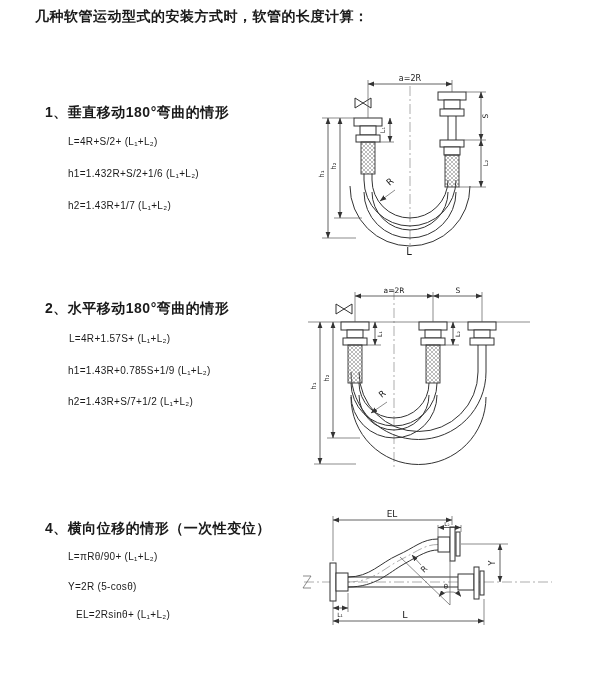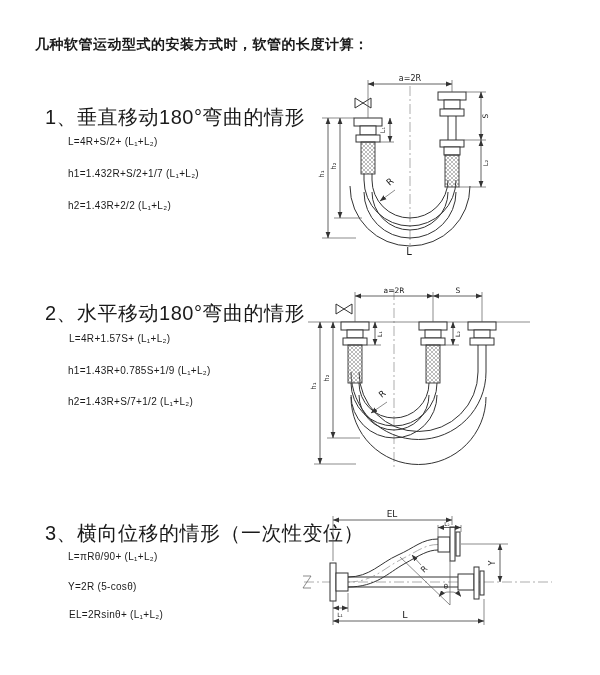--- a/index.html
+++ b/index.html
@@ -3,21 +3,21 @@
 <meta charset="utf-8">
 <style>
   html,body{margin:0;padding:0;}
   body{
     width:600px;height:675px;position:relative;background:#ffffff;
     font-family:"Liberation Sans","DejaVu Sans",sans-serif;color:#1a1a1a;
     overflow:hidden;
   }
   .abs{position:absolute;white-space:nowrap;}
   .title{font-size:14px;font-weight:bold;letter-spacing:.5px;}
-  .heading{font-size:20px;font-weight:normal;letter-spacing:.5px;}
+  .heading{font-size:14px;font-weight:bold;letter-spacing:.5px;}
   .formula{font-size:10px;letter-spacing:.3px;}
   svg{position:absolute;overflow:visible;}
   svg text{fill:#1a1a1a;font-family:"DejaVu Sans","Liberation Sans",sans-serif;}
   .dim{stroke:#3a3a3a;stroke-width:.8;fill:none;}
   .thin{stroke:#5a5a5a;stroke-width:.7;fill:none;}
   .cl{stroke:#8a8a8a;stroke-width:.7;fill:none;stroke-dasharray:10 3 2 3;}
   .hose{stroke:#333;stroke-width:1;fill:none;}
   .comp{fill:#fff;stroke:#333;stroke-width:1;}
   .braid{fill:url(#braid);stroke:#333;stroke-width:.9;}
   .valve{fill:none;stroke:#333;stroke-width:1;}
@@ -29,26 +29,26 @@
   <defs>
     <marker id="arr" viewBox="0 0 10 10" refX="9.5" refY="5" markerWidth="6.5" markerHeight="6.5" markerUnits="userSpaceOnUse" orient="auto-start-reverse">
       <path d="M0,1.2 L10,5 L0,8.8 z" fill="#333"></path>
     </marker>
     <pattern id="braid" width="4" height="4" patternUnits="userSpaceOnUse">
       <path d="M0,0 L4,4 M4,0 L0,4" stroke="#777" stroke-width="0.5"></path>
     </pattern>
   </defs>
 </svg>
 
-<div class="abs title" style="left:35px;top:36px">几种软管运动型式的安装方式时，软管的长度计算：</div>
+<div class="abs title" style="left:35px;top:8px">几种软管运动型式的安装方式时，软管的长度计算：</div>
 
 <div class="abs heading" style="left:45px;top:104px">1、垂直移动180°弯曲的情形</div>
 <div class="abs formula" style="left:68px;top:136px">L=4R+S/2+ (L₁+L₂)</div>
-<div class="abs formula" style="left:68px;top:168px">h1=1.432R+S/2+1/7 (L₁+L₂)</div>
-<div class="abs formula" style="left:68px;top:200px">h2=1.43R+2/2 (L₁+L₂)</div>
+<div class="abs formula" style="left:68px;top:168px">h1=1.432R+S/2+1/6 (L₁+L₂)</div>
+<div class="abs formula" style="left:68px;top:200px">h2=1.43R+1/7 (L₁+L₂)</div>
 
 <svg style="left:300px;top:70px" width="285" height="190" viewBox="0 0 285 190">
   <g>
     <line class="cl" x1="110" y1="16" x2="110" y2="178"></line>
   </g>
 
   <g>
     <line class="hose" x1="64" y1="104" x2="64" y2="110"></line>
     <line class="hose" x1="72" y1="104" x2="72" y2="110"></line>
     <path class="hose" d="M64,110 A46,46 0 0 0 156,110"></path>
@@ -204,24 +204,24 @@
     <line class="dim" x1="35" y1="40" x2="35" y2="156" marker-start="url(#arr)" marker-end="url(#arr)"></line>
     <text x="31" y="96" font-size="7" text-anchor="middle" transform="rotate(-90 31 96)">h₂</text>
   </g>
 
   <g>
     <line class="thin" x1="89" y1="120" x2="73" y2="131" marker-end="url(#arr)"></line>
     <text x="86" y="114" font-size="8.5" text-anchor="middle" transform="rotate(-40 86 114)">R</text>
   </g>
 </svg>
 
-<div class="abs heading" style="left:45px;top:520px">3、横向位移的情形（一次性变位）</div>
+<div class="abs heading" style="left:45px;top:520px">4、横向位移的情形（一次性变位）</div>
 <div class="abs formula" style="left:68px;top:551px">L=πRθ/90+ (L₁+L₂)</div>
 <div class="abs formula" style="left:68px;top:581px">Y=2R (5-cosθ)</div>
-<div class="abs formula" style="left:69px;top:609px">EL=2Rsinθ+ (L₁+L₂)</div>
+<div class="abs formula" style="left:76px;top:609px">EL=2Rsinθ+ (L₁+L₂)</div>
 
 <svg style="left:300px;top:505px" width="300" height="132" viewBox="0 0 300 132">
   <line class="cl" x1="4" y1="77" x2="252" y2="77"></line>
   <path class="thin" d="M3,71 L11,71 L3,83 L11,83"></path>
 
   <g>
     <line class="hose" x1="48" y1="72" x2="158" y2="72"></line>
     <line class="hose" x1="48" y1="82" x2="158" y2="82"></line>
   </g>
 

